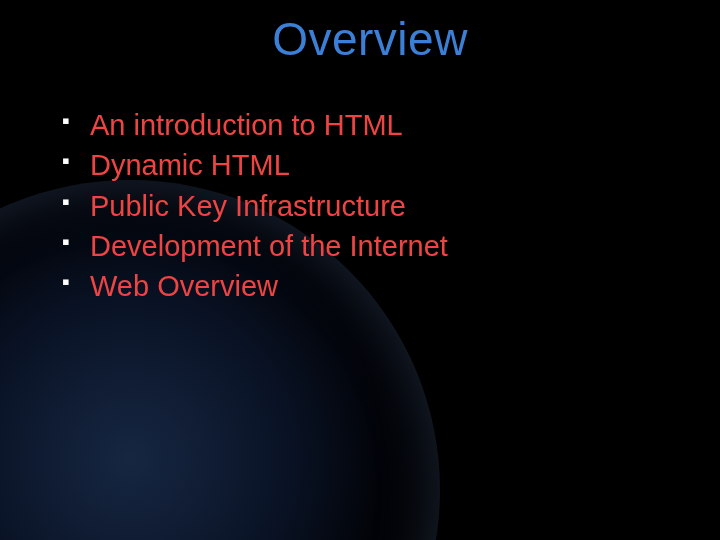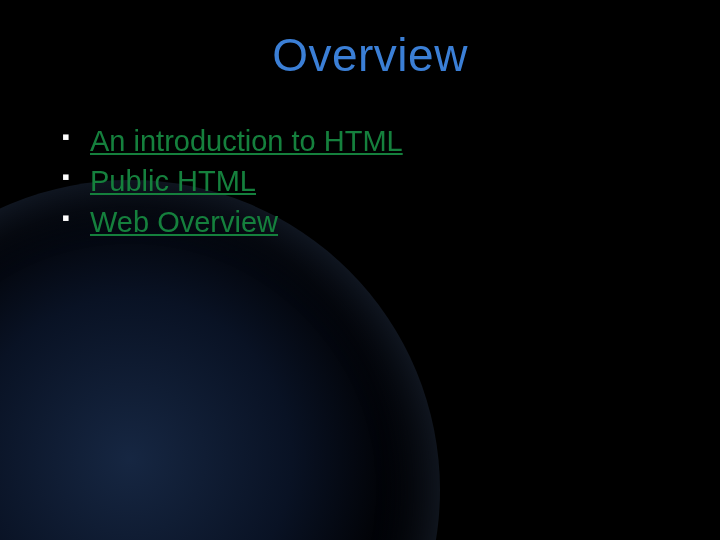--- a/index.html
+++ b/index.html
@@ -25,36 +25,35 @@
     content:"";
     position:absolute;
     inset:0;
     border-radius:50%;
     box-shadow: inset 0 0 60px rgba(120,160,220,0.25);
   }
   .slide {
     position: relative;
     width: 720px;
     height: 540px;
-    padding: 28px 40px 40px 60px;
+    padding: 12px 40px 40px 60px;
   }
   .title {
     font-size: 46px;
     font-weight: 400;
     color: #3b7fd6;
     text-align: center;
     margin-bottom: 40px;
     letter-spacing: 0.5px;
   }
   .bullets {
     list-style: none;
     font-size: 29px;
     line-height: 1.32;
-    color: #15803d;
-    text-decoration: underline;
+    color: #ef4444;
   }
   .bullets li {
     position: relative;
     padding-left: 30px;
     margin-bottom: 2px;
   }
   .bullets li::before {
     content: "▪";
     position: absolute;
     left: 2px;
@@ -65,16 +64,18 @@
 </style>
 </head>
 <body>
 
 <div class="bg-globe"></div>
 
 <div class="slide">
   <h1 class="title">Overview</h1>
   <ul class="bullets">
     <li><span>An introduction to HTML</span></li>
-    <li><span>Public HTML</span></li>
+    <li><span>Dynamic HTML</span></li>
+    <li><span>Public Key Infrastructure</span></li>
+    <li><span>Development of the Internet</span></li>
     <li><span>Web Overview</span></li>
   </ul>
 </div>
 
 </body></html>

